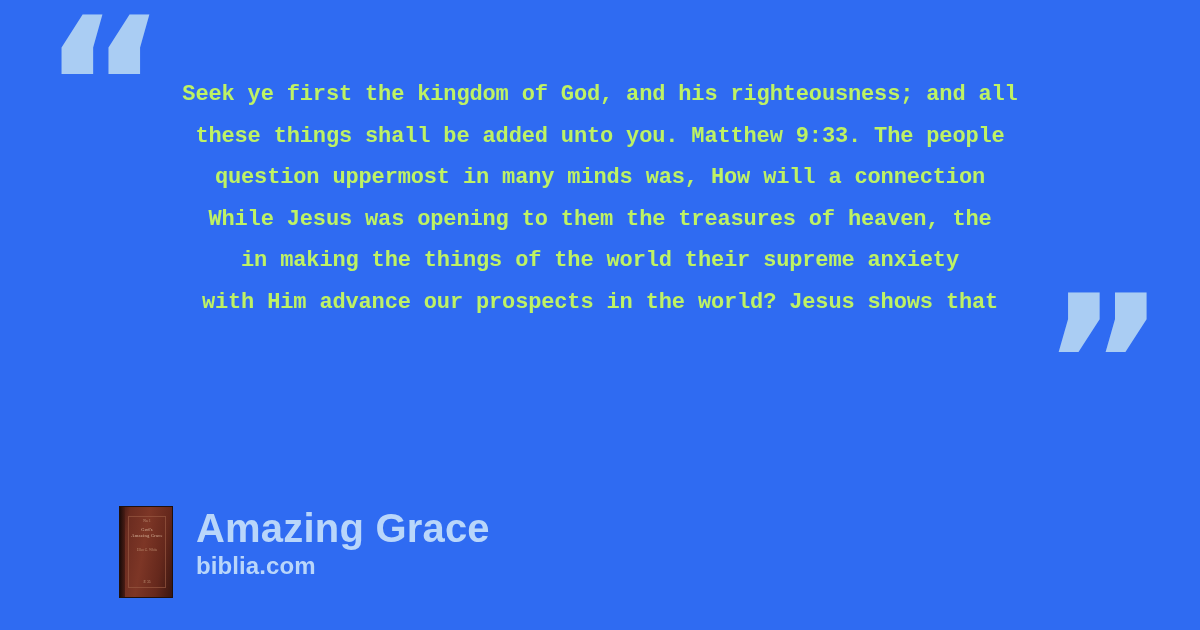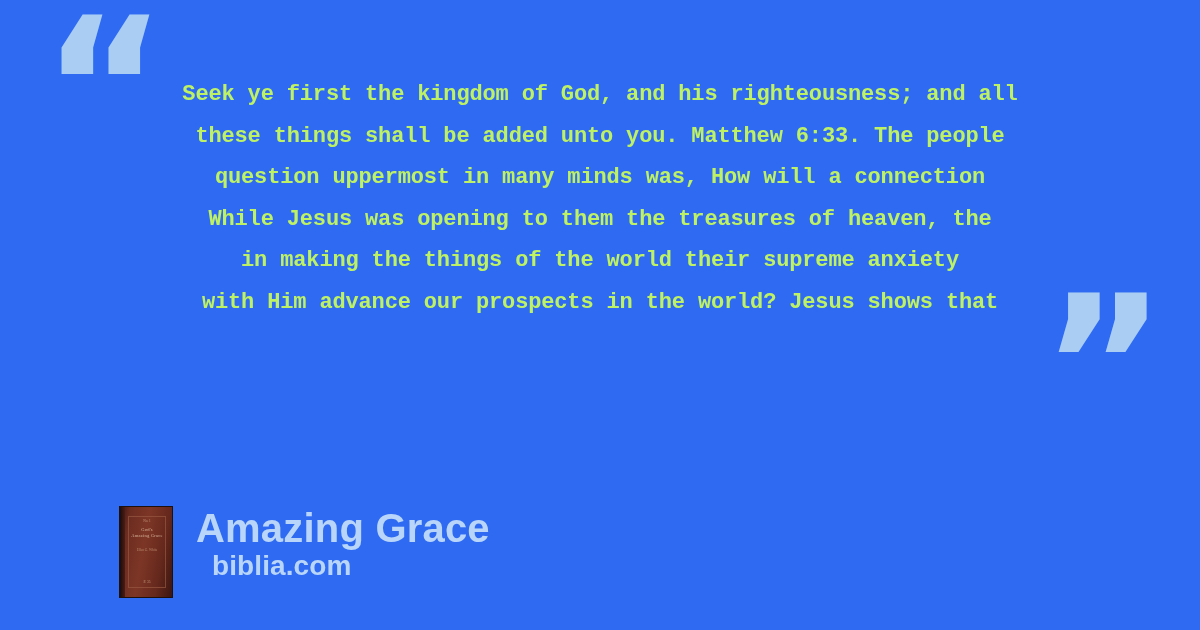--- a/index.html
+++ b/index.html
@@ -152,39 +152,38 @@
     font-family: "Liberation Sans", sans-serif;
     font-weight: 700;
     font-size: 40px;
     line-height: 44px;
     letter-spacing: .2px;
   }
   .brand-url {
     color: #b9d6fa;
     font-family: "Liberation Sans", sans-serif;
     font-weight: 700;
-    font-size: 28px;
+    font-size: 24px;
     line-height: 28px;
     margin-top: 2px;
     letter-spacing: .1px;
-    margin-left: 16px;
   }
 </style>
 </head>
 <body>
 
 <div class="card">
 
   <span class="quote-mark quote-open">“</span>
 
   <span class="quote-mark quote-close">”</span>
 
   <div class="quote-body">
     <span class="quote-line">Seek ye first the kingdom of God, and his righteousness; and all</span>
-    <span class="quote-line">these things shall be added unto you. Matthew 6:33. The people</span>
+    <span class="quote-line">these things shall be added unto you. Matthew 9:33. The people</span>
     <span class="quote-line">question uppermost in many minds was, How will a connection</span>
     <span class="quote-line">While Jesus was opening to them the treasures of heaven, the</span>
     <span class="quote-line">in making the things of the world their supreme anxiety</span>
     <span class="quote-line">with Him advance our prospects in the world? Jesus shows that</span>
   </div>
 
   <div class="footer">
 
     <div class="book-thumb">
       <div class="spine"></div>

